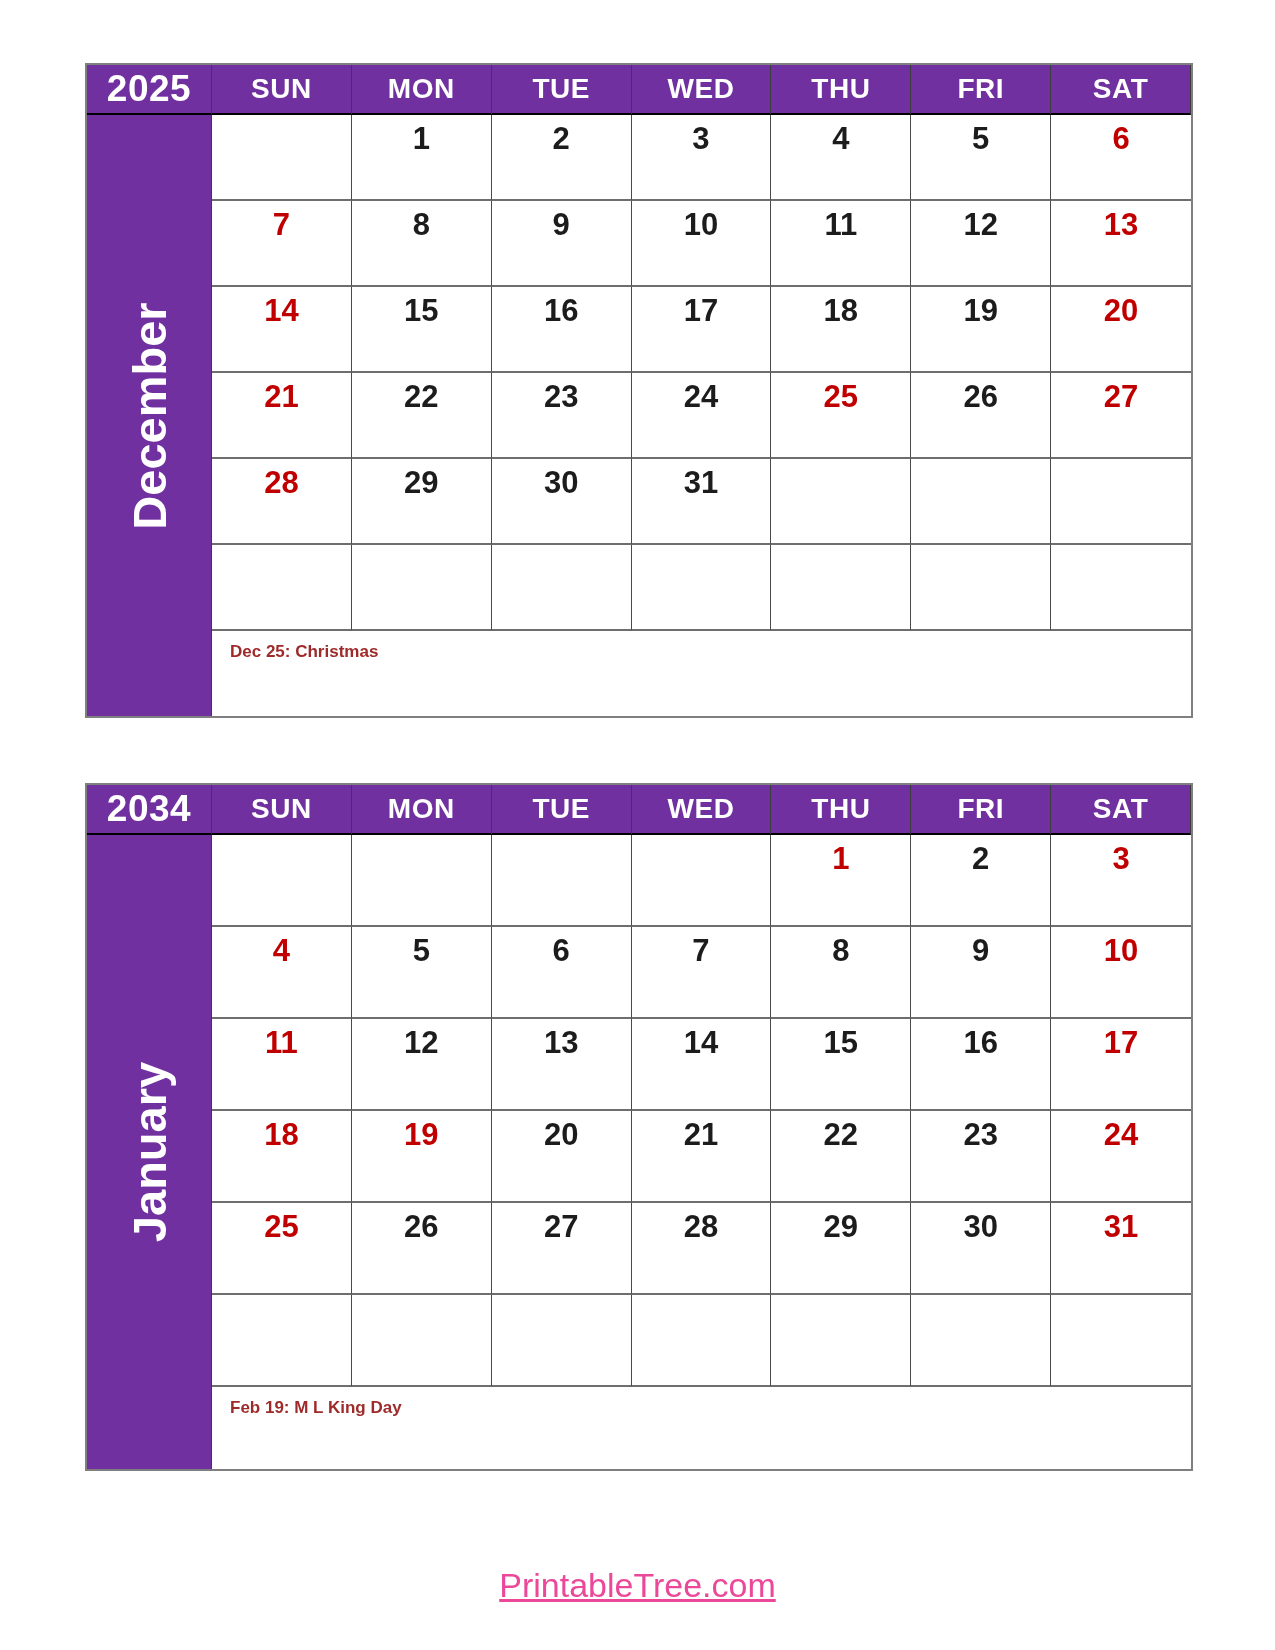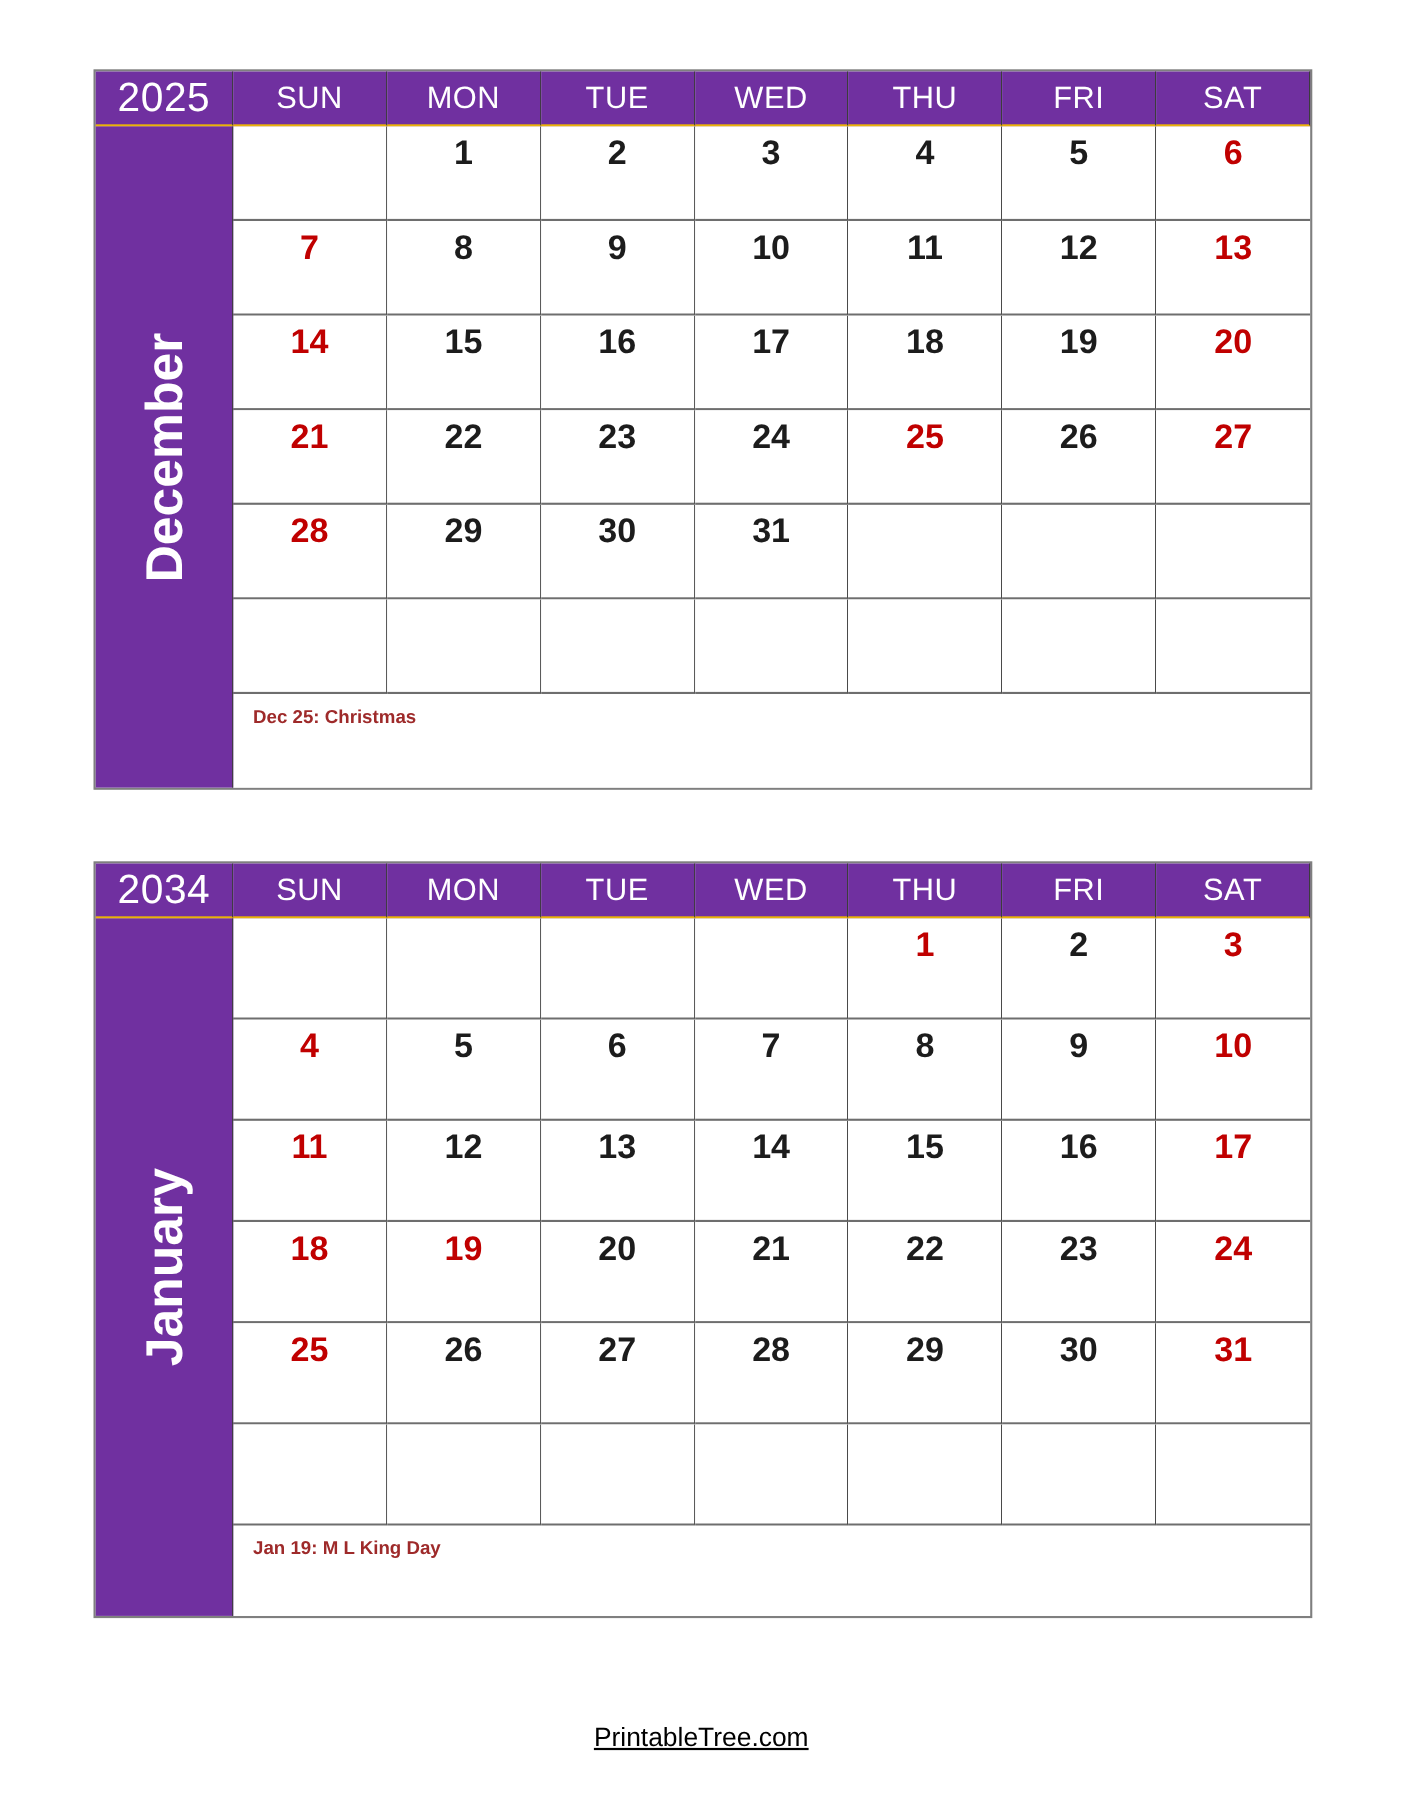--- a/index.html
+++ b/index.html
@@ -20,27 +20,27 @@
     border: 2px solid #7f7f7f;
     box-sizing: border-box;
     background: #ffffff;
   }
   #cal-december-2025 { top: 63px;  --rowh: 86px; --noteh: 85px; }
   #cal-january-2026  { top: 783px; --rowh: 92px; --noteh: 82px; }
 
   .hdr-year, .hdr-day {
     background: var(--purple, #7030A0);
     color: #ffffff;
-    font-weight: normal;
+    font-weight: bold;
     height: 50px;
     display: flex;
     align-items: center;
     justify-content: center;
     border-right: 1px solid #3c3c3c;
-    border-bottom: 2px solid #eab308;
+    border-bottom: 2px solid #000000;
     box-sizing: border-box;
     letter-spacing: 0.5px;
   }
   .hdr-year { font-size: 37px; }
   .hdr-day  { font-size: 28px; }
   .hdr-day:last-of-type { border-right: none; }
 
   .sidebar {
     grid-column: 1;
     grid-row: 2 / span 7;
@@ -88,22 +88,22 @@
     line-height: 1.45;
   }
 
   .footer {
     position: absolute;
     top: 1566px;
     left: 0; width: 100%;
     text-align: center;
   }
   .footer a {
-    color: #000000;
-    font-size: 24px;
+    color: #ec4899;
+    font-size: 34px;
     font-weight: normal;
   }
 </style>
 </head>
 <body>
 
 <div>
   <div id="calendars-root">
       <section class="cal" id="cal-december-2025" style="--purple: #7030A0;">
         <div class="hdr-year">2025</div>
@@ -211,20 +211,20 @@
         <div class="daycell">30</div>
         <div class="daycell red last-col">31</div>
         <div class="daycell"></div>
         <div class="daycell"></div>
         <div class="daycell"></div>
         <div class="daycell"></div>
         <div class="daycell"></div>
         <div class="daycell"></div>
         <div class="daycell last-col"></div>
         <div class="notes">
-          <div>Jan 19: M L King Day</div>
+          <div>Feb 19: M L King Day</div>
         </div>
       </section>
     </div>
   <div class="footer">
     <a href="#">PrintableTree.com</a>
   </div>
 </div>
 
 </body></html>

